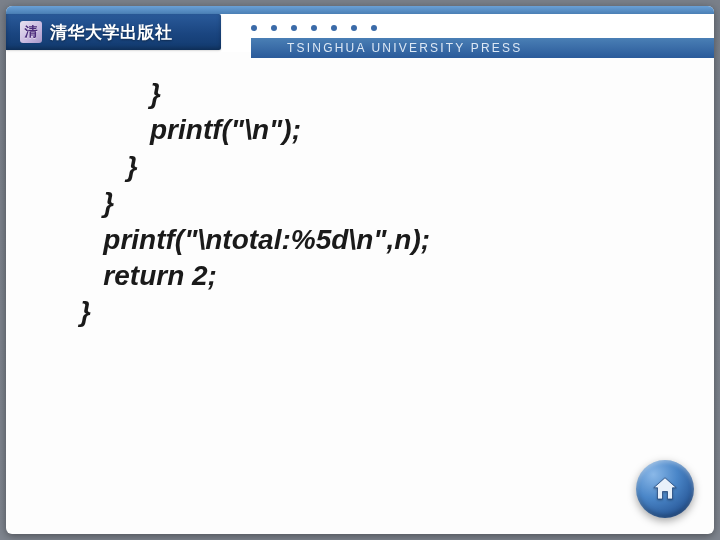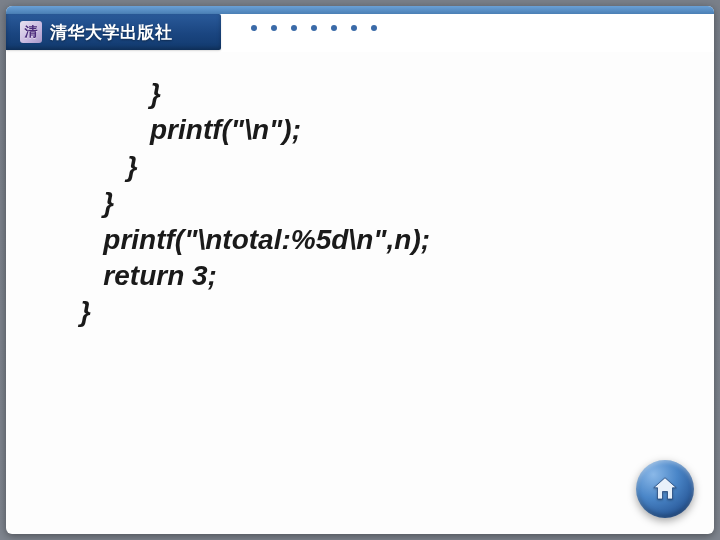--- a/index.html
+++ b/index.html
@@ -118,29 +118,32 @@
     </div>
     <div class="dots">
       <span></span>
       <span></span>
       <span></span>
       <span></span>
       <span></span>
       <span></span>
       <span></span>
     </div>
+    <div class="subbar">
+      <span class="subbar-text">TSINGHUA UNIVERSITY PRESS</span>
+    </div>
   </div>
 
   <div class="content">
     <div class="code"><span>         }</span>
 <span>         printf("\n");</span>
 <span>      }</span>
 <span>   }</span>
 <span>   printf("\ntotal:%5d\n",n);</span>
-<span>   return 3;</span>
+<span>   return 2;</span>
 <span>}</span></div>
   </div>
 
   <div class="home-btn" aria-label="home">
     <svg width="30" height="30" viewBox="0 0 24 24">
       <path d="M12 3 L3 11 L6 11 L6 20 L10 20 L10 14 L14 14 L14 20 L18 20 L18 11 L21 11 Z" fill="#e8f0fa" stroke="#1a4078" stroke-width="0.6"></path>
     </svg>
   </div>
 </div>
 

